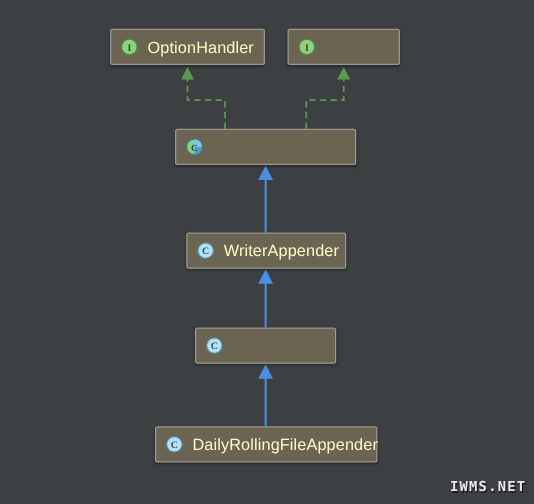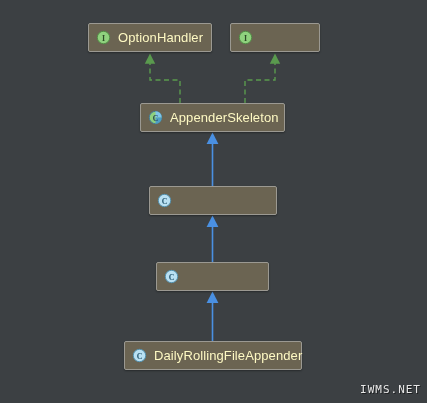--- a/index.html
+++ b/index.html
@@ -34,21 +34,21 @@
     margin-left:7px;
     letter-spacing:.1px;
   }
   .icon { width:15px; height:15px; flex:0 0 15px; display:block; }
 
   .watermark {
     position:absolute;
     right:6px; bottom:7px;
     font-family:"DejaVu Sans Mono", monospace;
     font-size:11px;
-    font-weight:normal;
+    font-weight:bold;
     letter-spacing:1px;
     color:#e8e8e8;
     text-shadow:1px 1px 0 #1d1f21;
   }
 </style>
 </head>
 <body>
 
 <div id="canvas">
 
@@ -98,28 +98,28 @@
     </svg>
   </div>
 
   <div class="node" style="left:140px; top:103px; width:145px;">
     <svg class="icon" viewBox="0 0 16 16">
       <circle cx="8" cy="8" r="6.6" fill="#8fd17e" stroke="#3f7a9c" stroke-width="1"></circle>
       <path d="M8,8 L8,1.4 A6.6,6.6 0 0,1 14.6,8 z" fill="#7fc4ea"></path>
       <path d="M8,8 L14.6,8 A6.6,6.6 0 0,1 8,14.6 z" fill="#4f9ec4"></path>
       <text x="8" y="11.2" text-anchor="middle" font-family="Liberation Serif, serif" font-size="8" font-weight="bold" fill="#1f3c4e">C</text>
     </svg>
-    <span class="label">AppenderSkeleton</span>
   </div>
 
   <div class="node" style="left:149px; top:186px; width:128px;">
     <svg class="icon" viewBox="0 0 16 16">
       <circle cx="8" cy="8" r="6.6" fill="#b9e0f2" stroke="#4f8fae" stroke-width="1"></circle>
       <text x="8" y="11.3" text-anchor="middle" font-family="Liberation Serif, serif" font-size="8.5" font-weight="bold" fill="#23556e">C</text>
     </svg>
+    <span class="label">WriterAppender</span>
   </div>
 
   <div class="node" style="left:156px; top:262px; width:113px;">
     <svg class="icon" viewBox="0 0 16 16">
       <circle cx="8" cy="8" r="6.6" fill="#b9e0f2" stroke="#4f8fae" stroke-width="1"></circle>
       <text x="8" y="11.3" text-anchor="middle" font-family="Liberation Serif, serif" font-size="8.5" font-weight="bold" fill="#23556e">C</text>
     </svg>
   </div>
 
   <div class="node" style="left:124px; top:341px; width:178px;">

